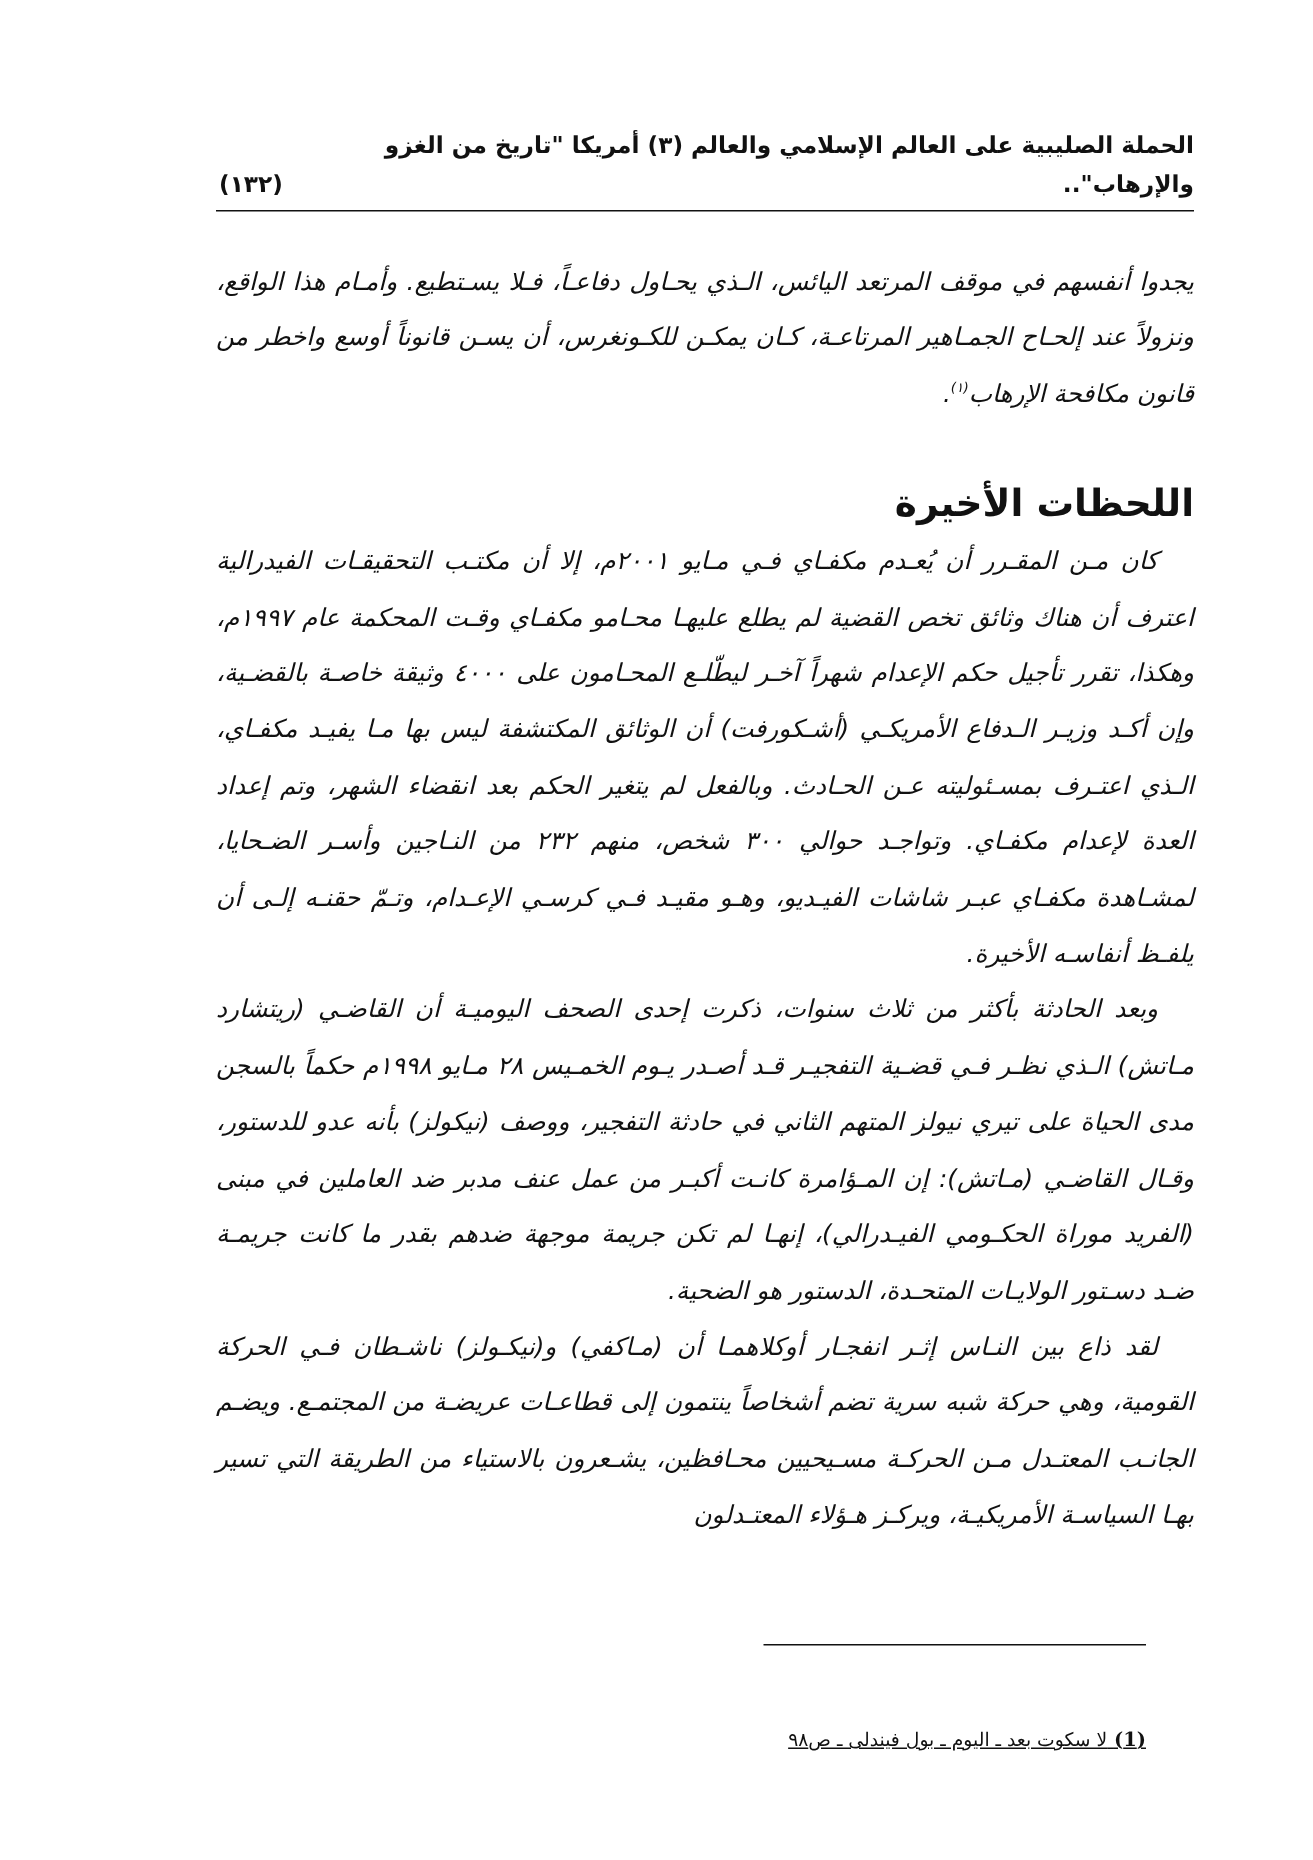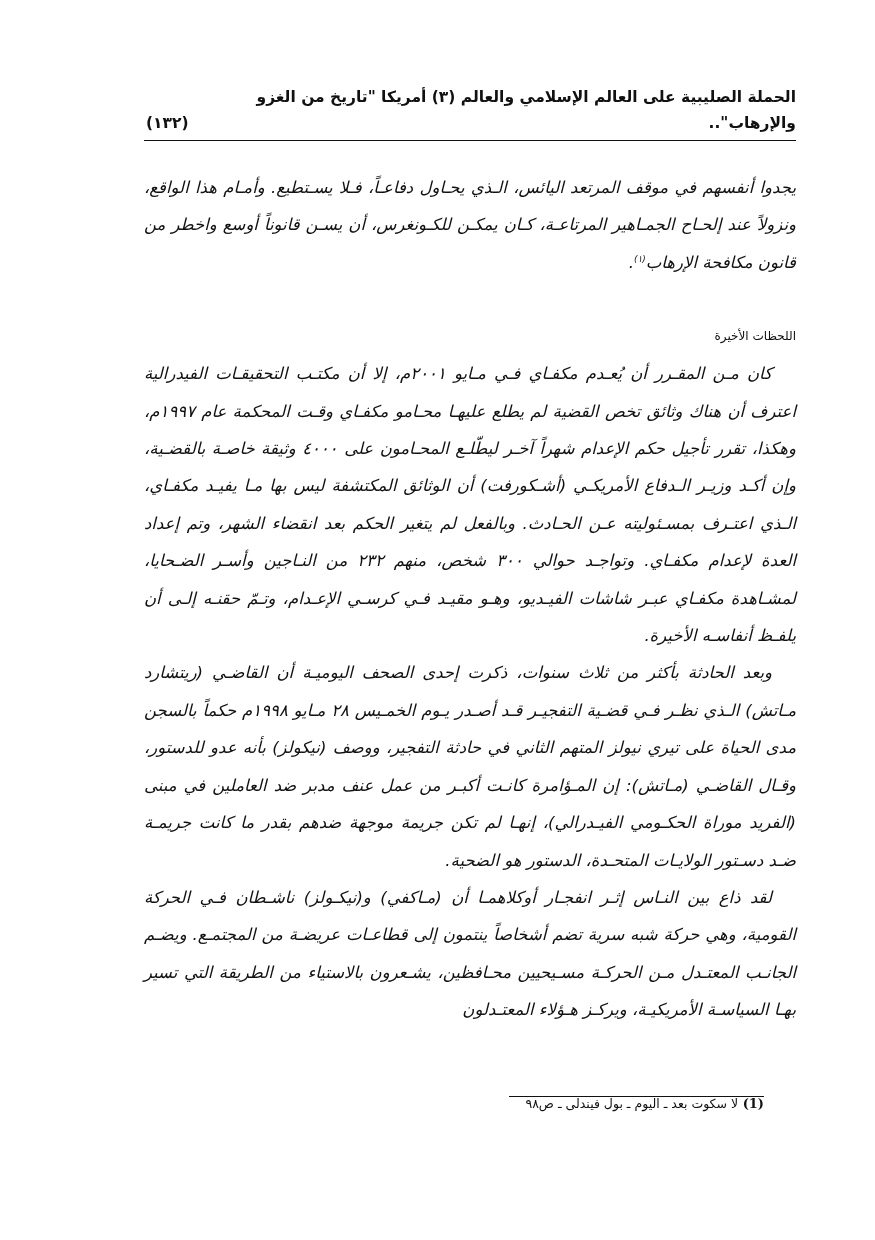--- a/index.html
+++ b/index.html
@@ -13,30 +13,30 @@
     display: flex; justify-content: space-between; align-items: flex-end;
     font-weight: bold; font-size: 15.5px; line-height: 26px;
     padding-bottom: 4px; border-bottom: 1.5px solid #111;
   }
   .header .pg { direction: rtl; white-space: nowrap; margin-left: 2px; text-align: right; }
   .body-text { margin-top: 28px; font-size: 16.5px; line-height: 37.4px; text-align: justify; }
   .body-text p { margin: 0; font-style: italic; }
   .indent { text-indent: 24px; }
   .sup { font-size: 9px; vertical-align: super; line-height: 0; }
   .section-title {
-    font-weight: normal; font-size: 12px; line-height: 30px;
+    font-weight: bold; font-size: 25px; line-height: 30px;
     margin-top: 40px; margin-bottom: 4px;
   }
   .footnote-rule {
     position: absolute; left: 0; top: 1096px; width: 652px; direction: rtl;
   }
   .footnote-rule .line { width: 255px; border-top: 1.2px solid #111; margin-right: 0; margin-left: auto; }
   .footnote {
-    position: absolute; left: 112px; top: 1096px; width: 652px; direction: rtl;
-    font-family: "DejaVu Serif", "Liberation Serif", serif; font-size: 13px; font-weight: bold;
+    position: absolute; left: 112px; top: 1152px; width: 652px; direction: rtl;
+    font-family: "DejaVu Serif", "Liberation Serif", serif; font-size: 13px; font-weight: bold; text-decoration: underline;
   }
   .footnote .num { font-weight: bold; }
   .footnote .txt { font-weight: normal; font-family: "DejaVu Sans", sans-serif; font-size: 12.5px; }
 </style>
 </head>
 <body>
 
 <div class="page">
   <div class="header">
     <span>الحملة الصليبية على العالم الإسلامي والعالم (٣) أمريكا "تاريخ من الغزو والإرهاب"..</span>

